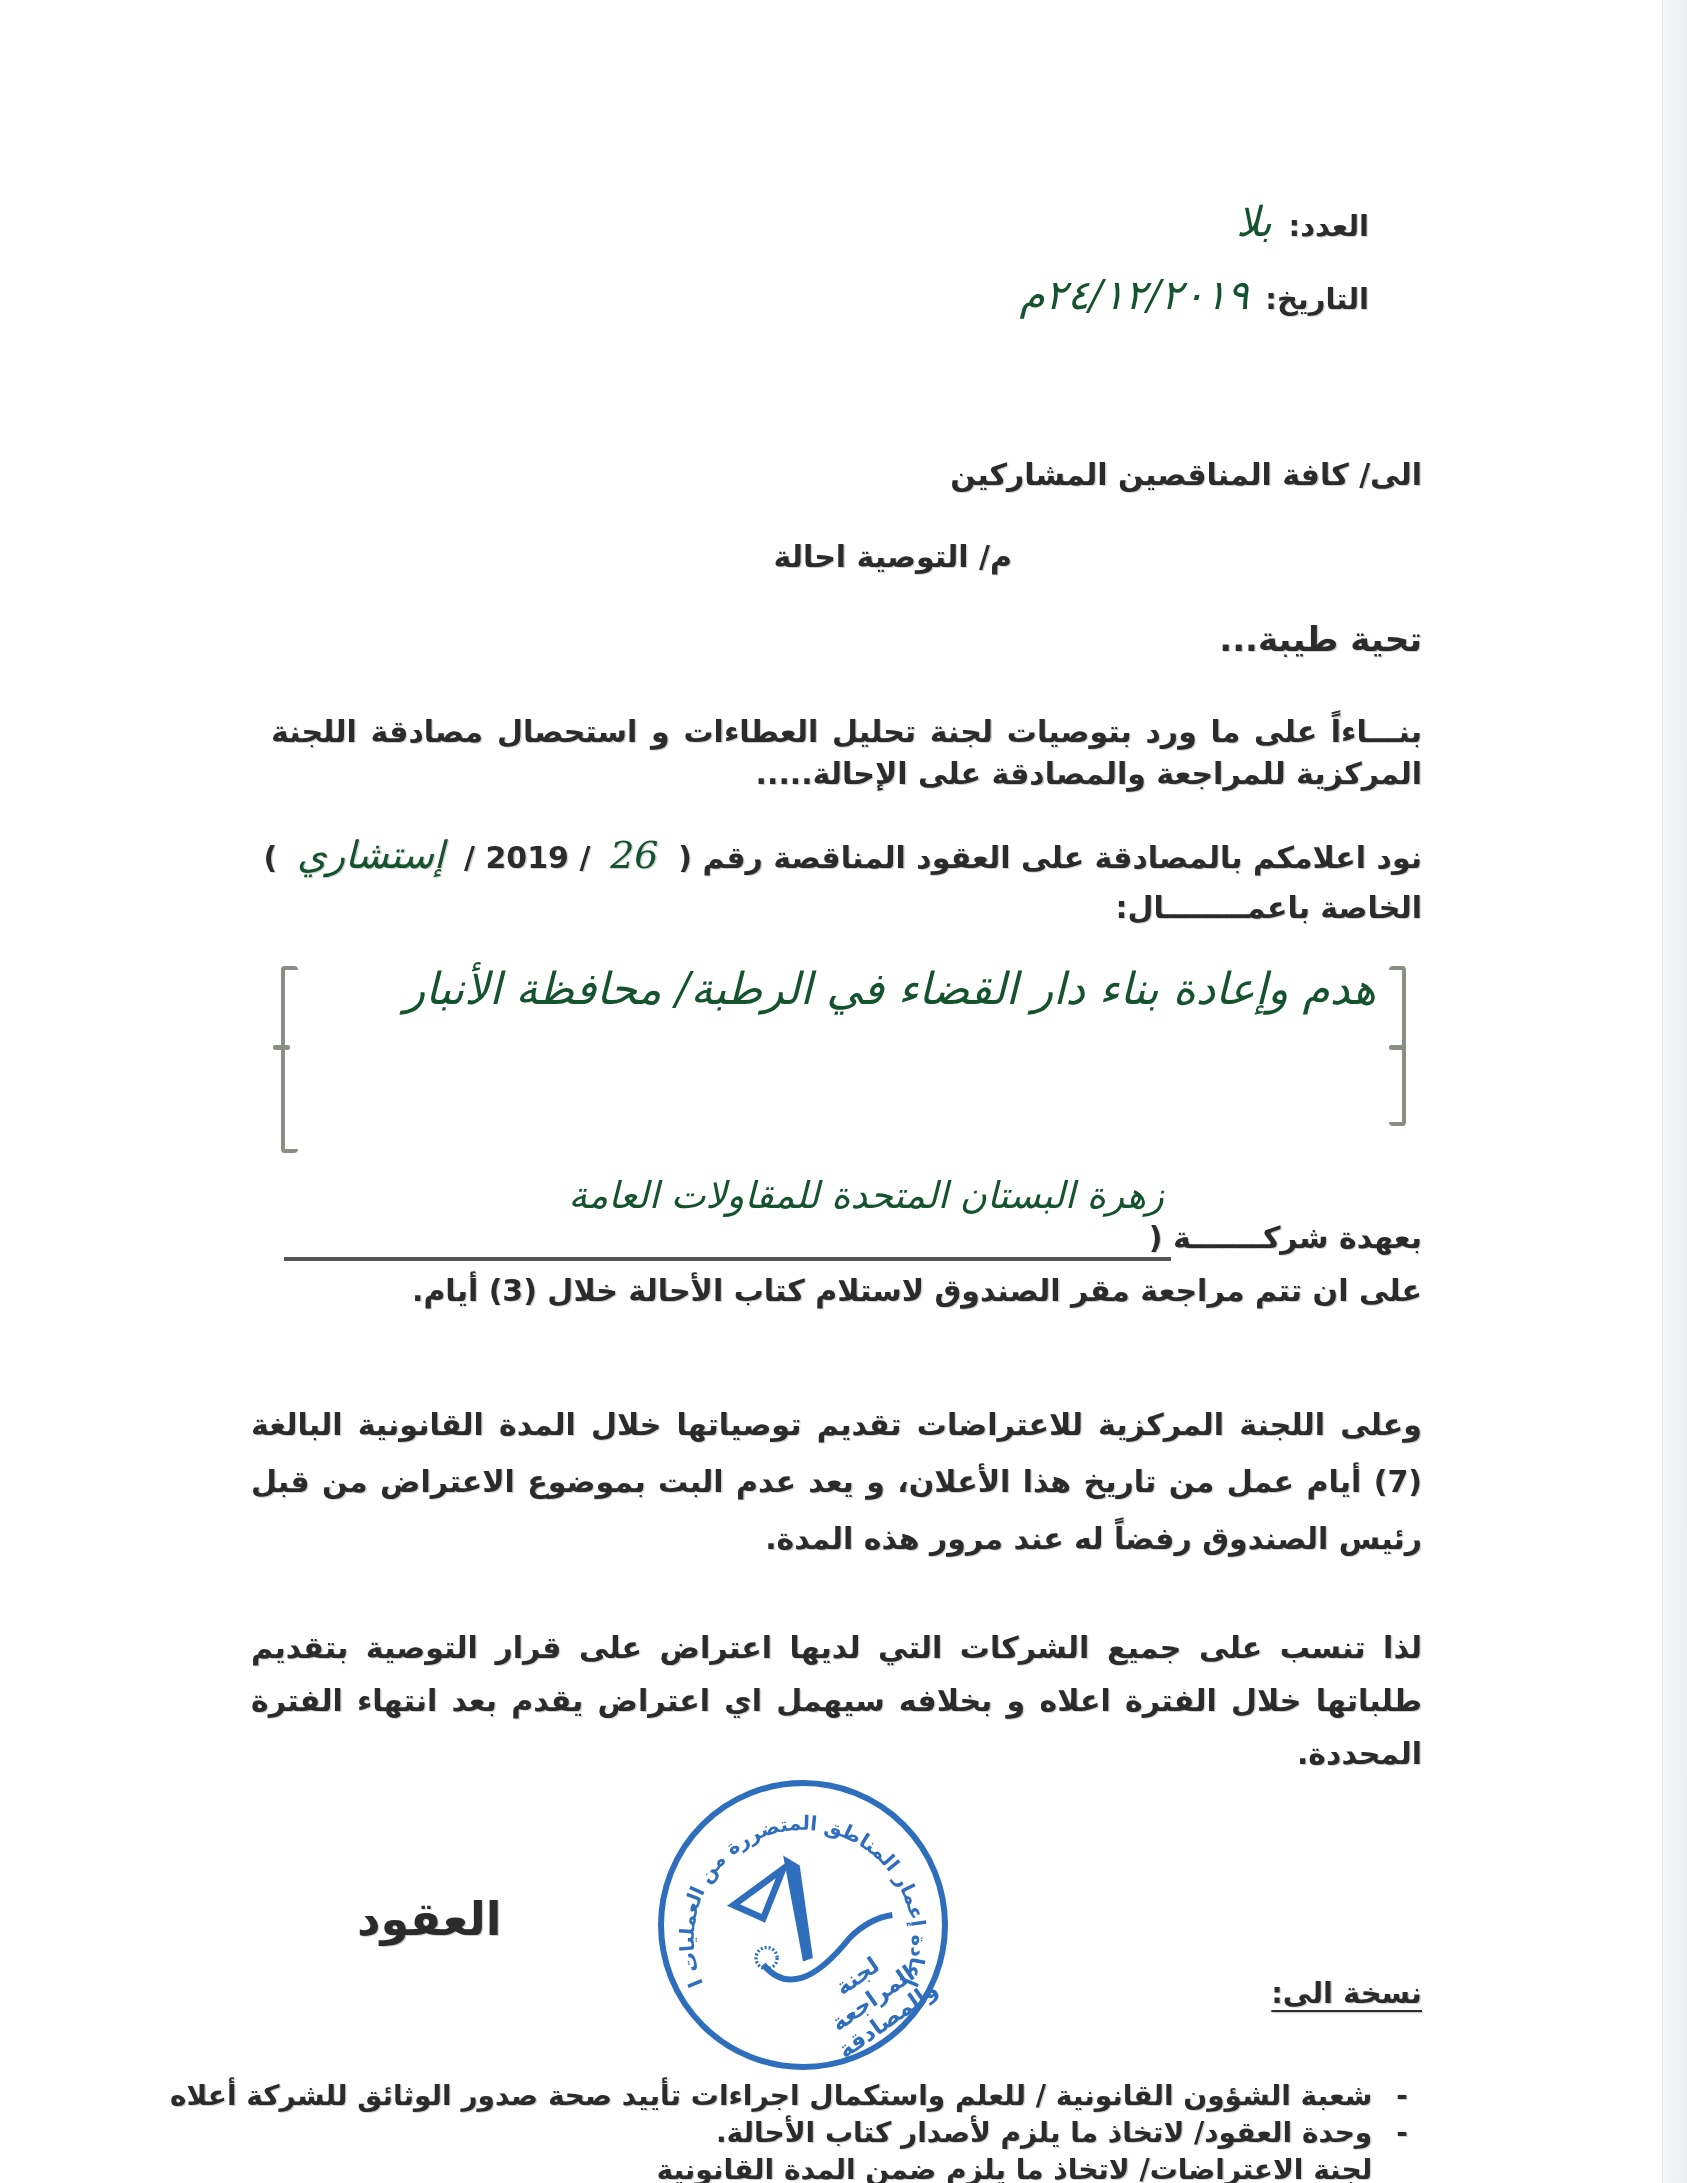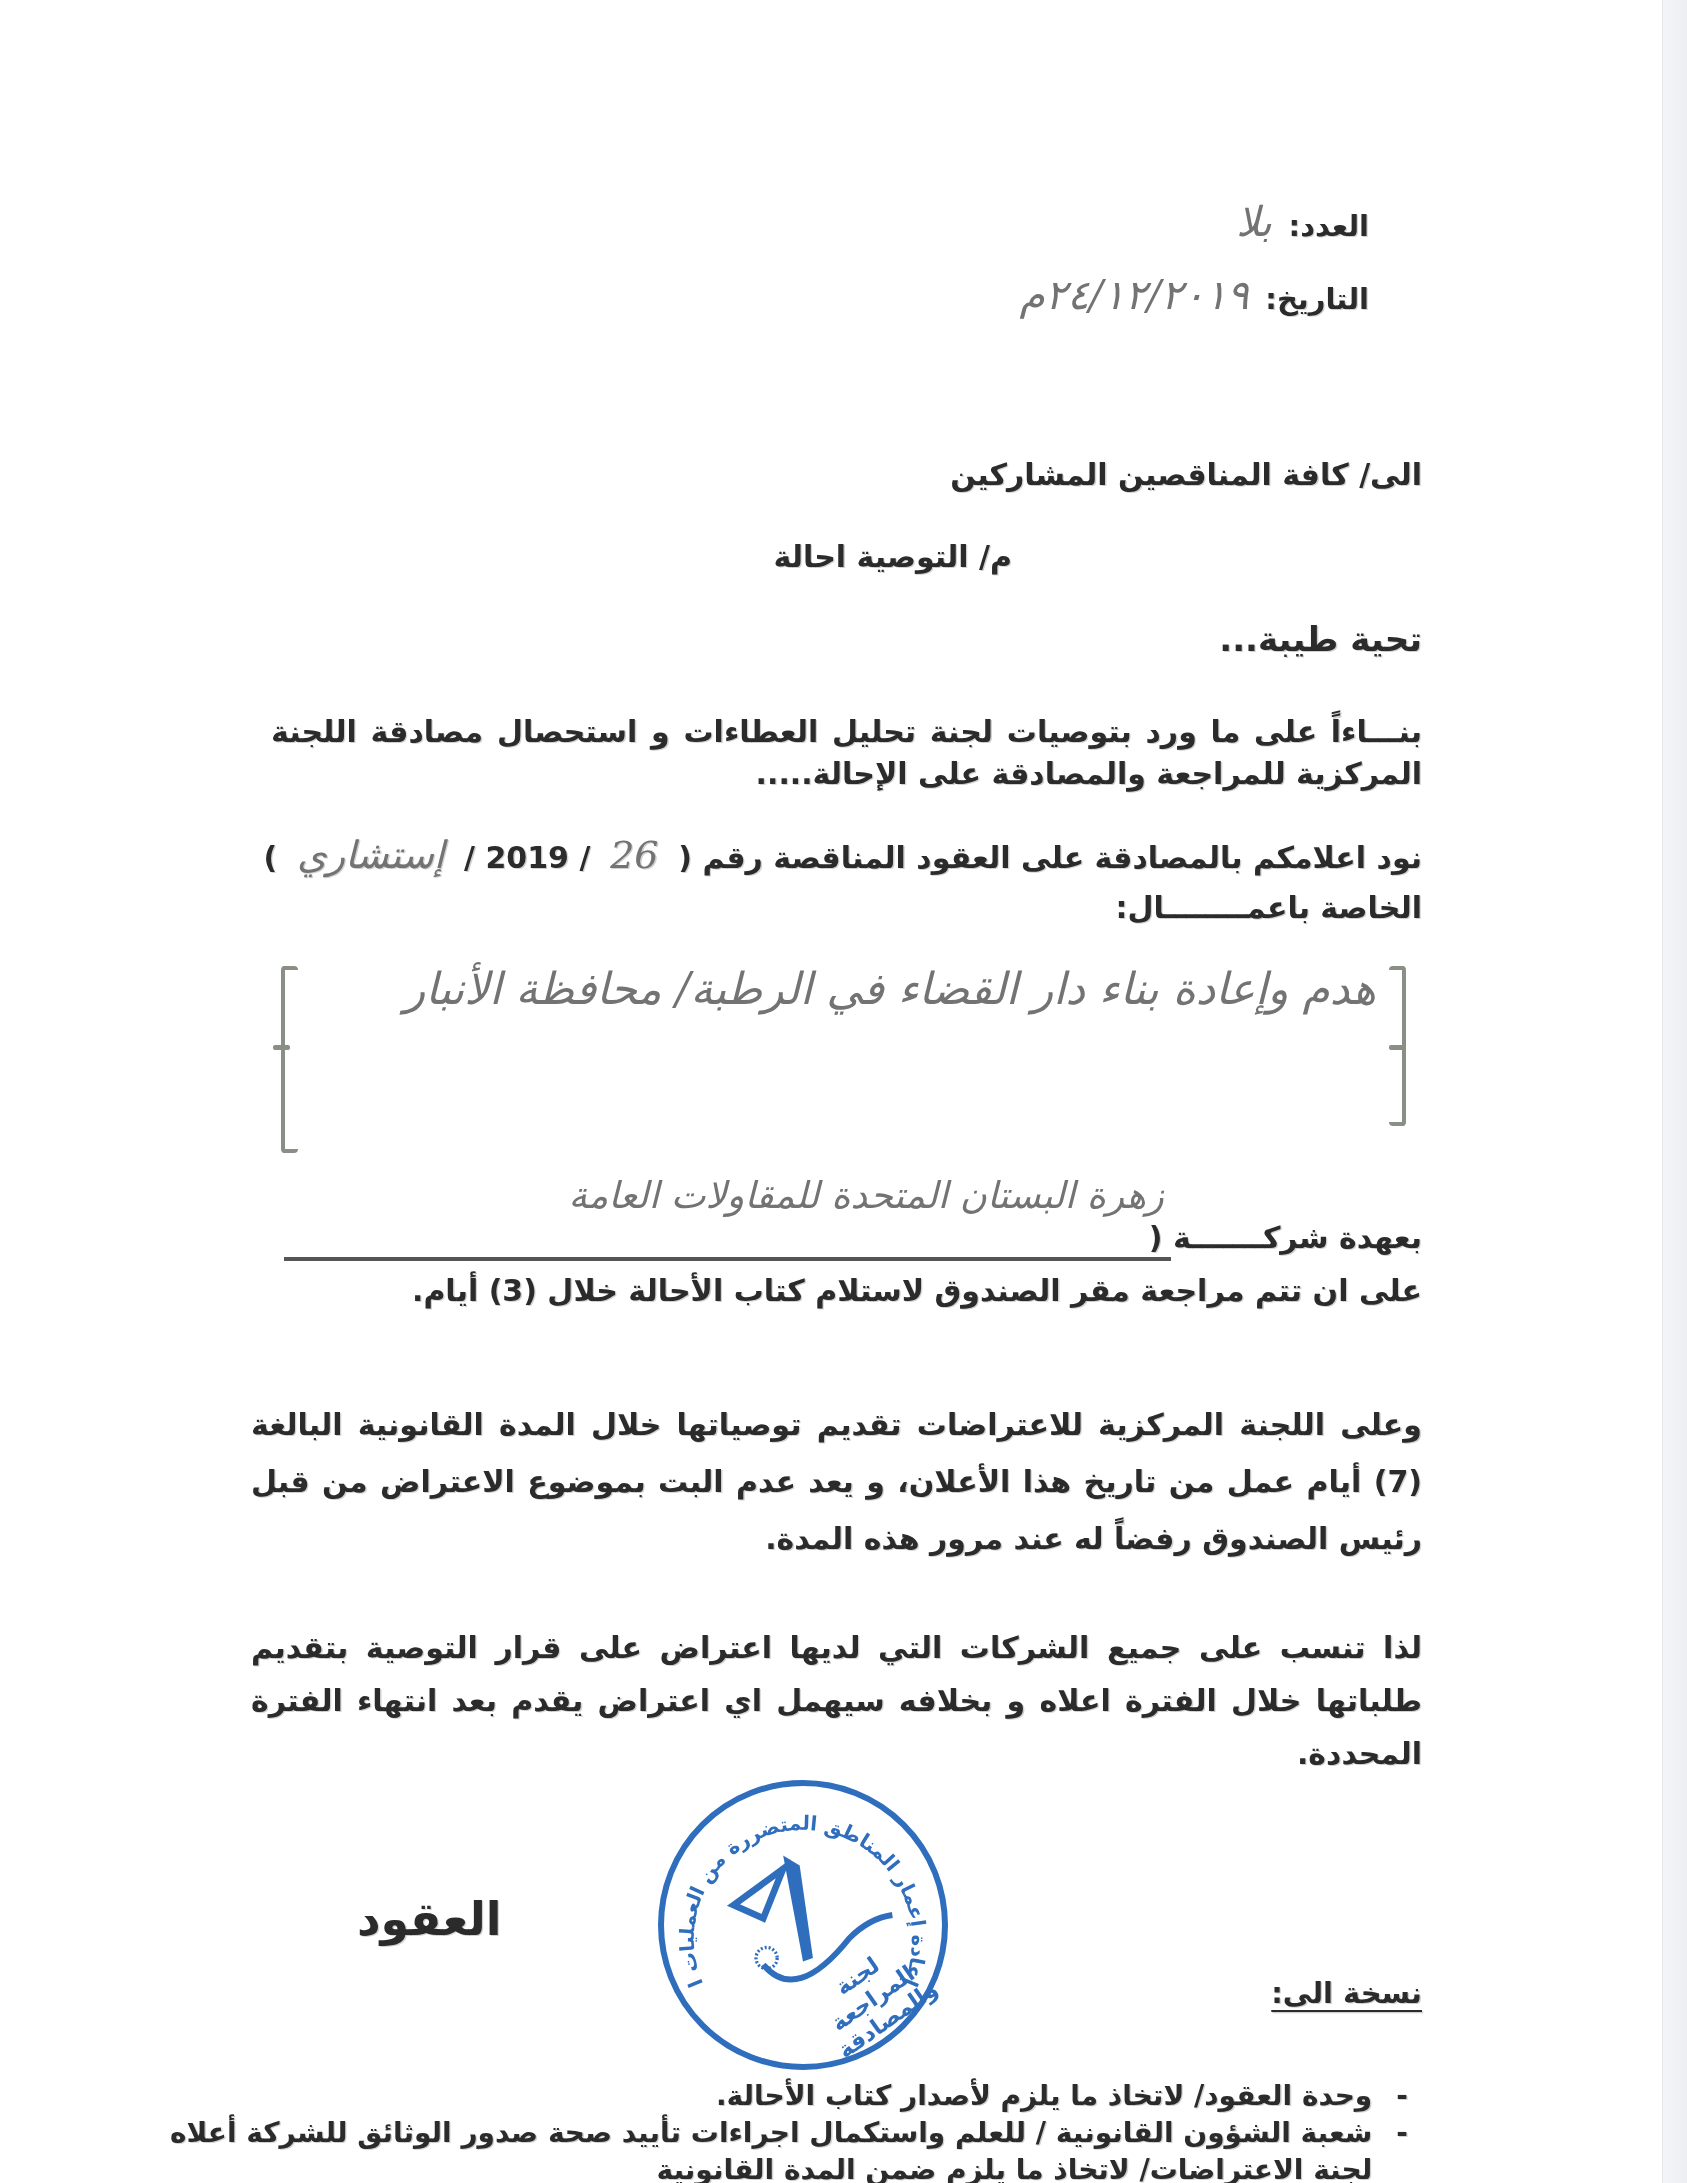--- a/index.html
+++ b/index.html
@@ -14,21 +14,21 @@
     background: linear-gradient(to right, #f4f5f7, #eceef2);
     border-left: 0.7px solid #e4e6ea;
   }
   .rtl { direction: rtl; unicode-bidi: embed; }
   .abs { position: absolute; }
   .printed {
     font-weight: bold; color: #2b2b2b;
     text-shadow: 1.3px 1.3px 0 rgba(0,0,0,0.18);
   }
   .hand {
-    color: #737373; font-family: "DejaVu Serif", serif; font-weight: normal;
+    color: #14532d; font-family: "DejaVu Serif", serif; font-weight: normal;
     font-style: italic;
   }
   
   .hdr-label { font-size: 29px; }
   .hand-big { font-size: 41px; }
   
   .para { font-size: 30px; line-height: 42px; text-align: justify; text-align-last: right; }
   .line { font-size: 30px; line-height: 42px; white-space: nowrap; }
   .bracket {
     position: absolute; border: 4px solid #8a8f86; border-radius: 4px;
@@ -115,24 +115,24 @@
       <div>لجنة المراجعة</div>
       <div>والمصادقة</div>
     </div>
   </div>
 </div>
 
 <div class="abs rtl printed cc-title" style="right:265px; top:1976px;">نسخة الى:</div>
 <div class="abs rtl printed" style="right:265px; top:2077px;">
   <div class="cc-item">
     <span class="cc-dash">-</span>
-    <span>وحدة العقود/ لاتخاذ ما يلزم لأصدار كتاب الأحالة.</span>
+    <span>شعبة الشؤون القانونية / للعلم واستكمال اجراءات تأييد صحة صدور الوثائق للشركة أعلاه</span>
   </div>
   <div class="cc-item">
     <span class="cc-dash">-</span>
-    <span>شعبة الشؤون القانونية / للعلم واستكمال اجراءات تأييد صحة صدور الوثائق للشركة أعلاه</span>
+    <span>وحدة العقود/ لاتخاذ ما يلزم لأصدار كتاب الأحالة.</span>
   </div>
   <div class="cc-item">
     <span class="cc-dash"></span>
     <span>لجنة الاعتراضات/ لاتخاذ ما يلزم ضمن المدة القانونية</span>
   </div>
 </div>
 
 
 </body></html>

